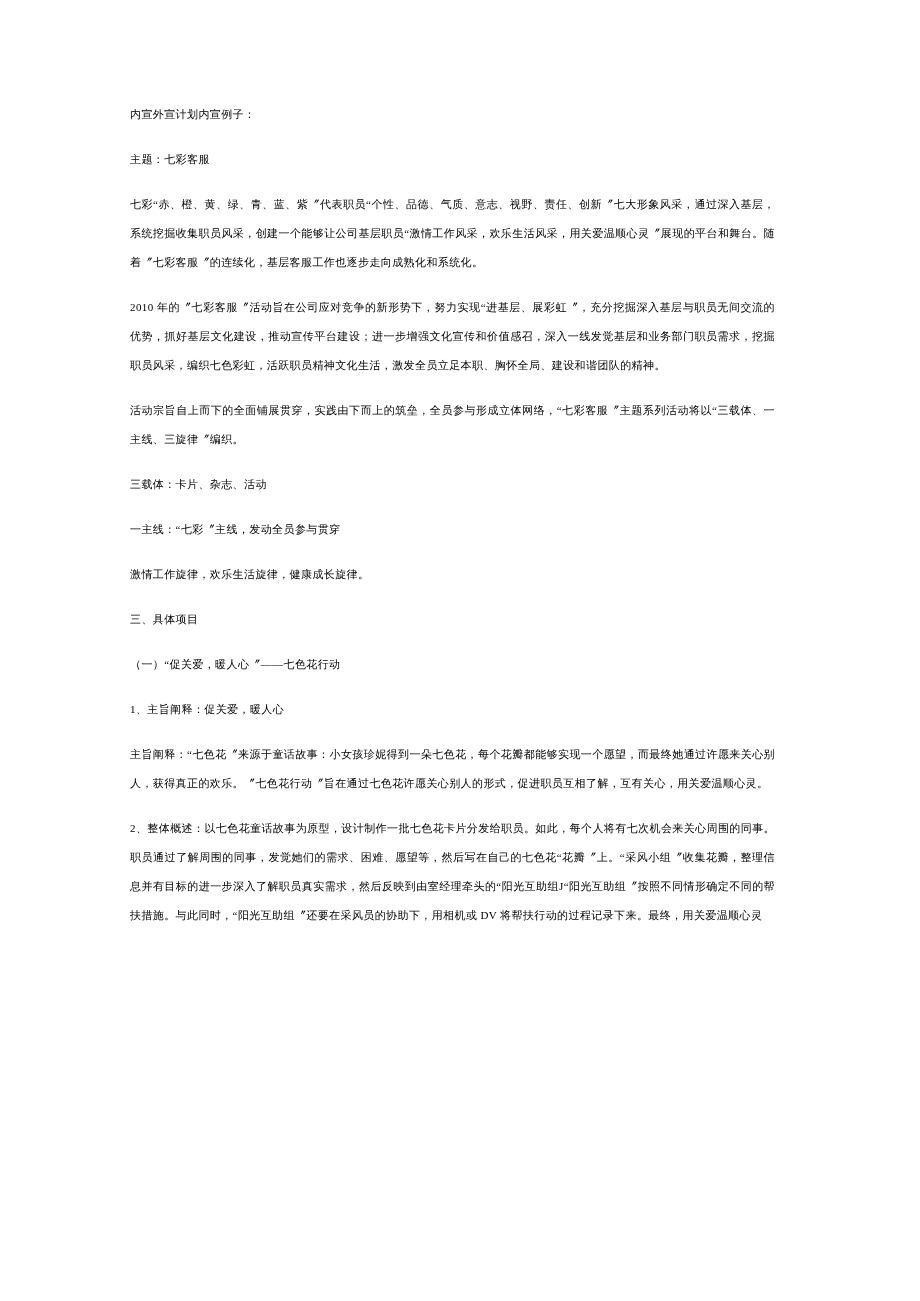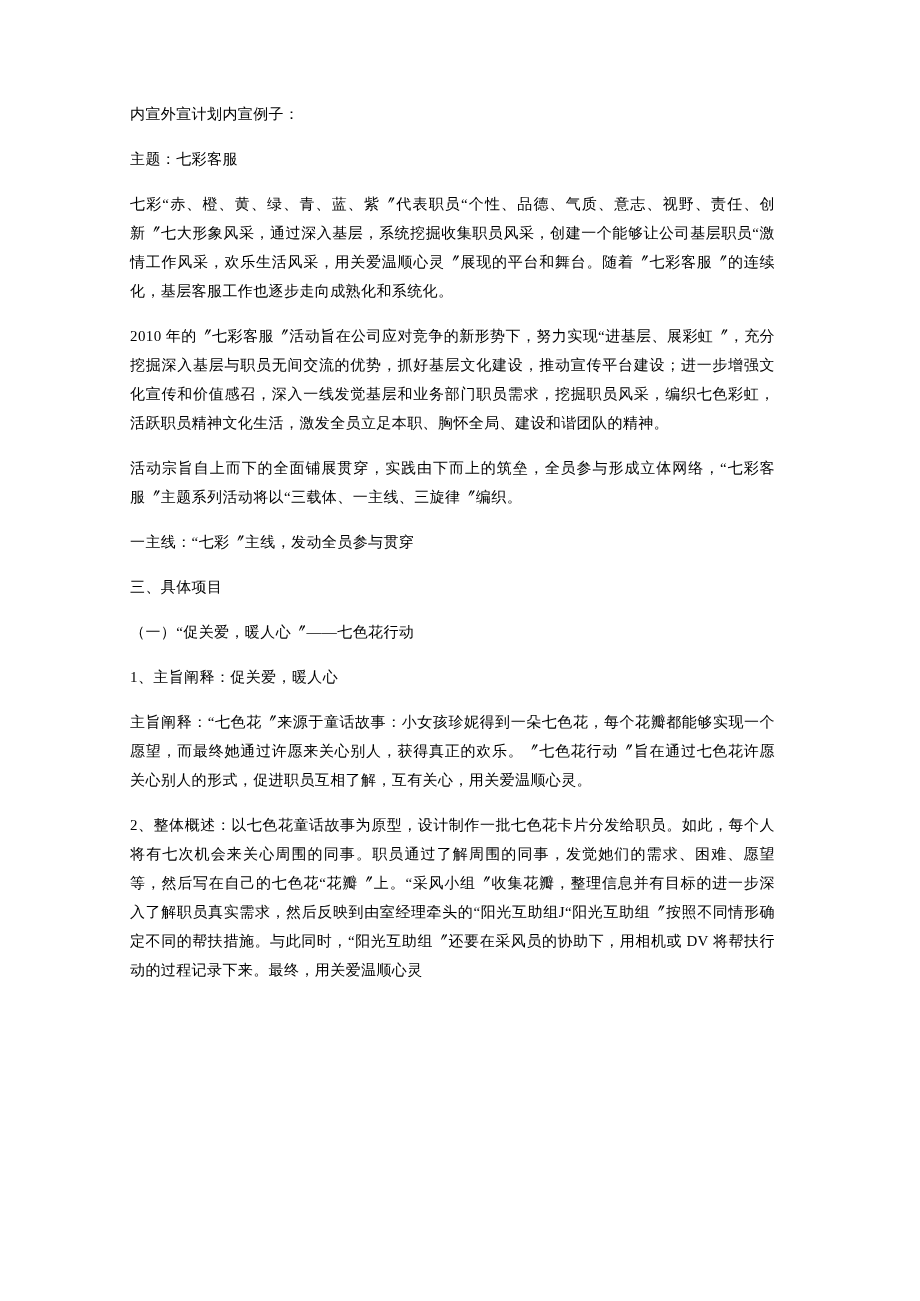--- a/index.html
+++ b/index.html
@@ -14,21 +14,21 @@
     color: #000000;
   }
   .page {
     box-sizing: border-box;
     width: 920px;
     min-height: 1301px;
     padding: 100px 130px 60px 130px;
     background: #ffffff;
   }
   p.para {
-    font-size: 15px;
+    font-size: 11px;
     line-height: 29px;
     margin: 0 15px 16px 0;
     text-align: justify;
     letter-spacing: 0.4px;
     word-break: break-all;
   }
   .b {
     font-weight: normal;
   }
 </style>
@@ -42,24 +42,26 @@
   <p class="para"><span>主题：七彩客服</span></p>
 
   <p class="para"><span>七彩“赤、橙、黄、绿、青、蓝、紫〞代表职员“个性、品德、气质、意志、视野、责任、创新〞七大形象风采，通过深入基层，系统挖掘收集职员风采，创建一个能够让公司基层职员“激情工作风采，欢乐生活风采，用关爱温顺心灵〞展现的平台和舞台。随着〞七彩客服〞的连续化，基层客服工作也逐步走向成熟化和系统化。</span></p>
 
 
   <p class="para"><span class="b">2010</span><span> 年的〞七彩客服〞活动旨在公司应对竞争的新形势下，努力实现“进基层、展彩虹〞，充分挖掘深入基层与职员无间交流的优势，抓好基层文化建设，推动宣传平台建设；进一步增强文化宣传和价值感召，深入一线发觉基层和业务部门职员需求，挖掘职员风采，编织七色彩虹，活跃职员精神文化生活，激发全员立足本职、胸怀全局、建设和谐团队的精神。</span></p>
 
 
   <p class="para"><span>活动宗旨自上而下的全面铺展贯穿，实践由下而上的筑垒，全员参与形成立体网络，“七彩客服〞主题系列活动将以“三载体、一主线、三旋律〞编织。</span></p>
 
+  <p class="para"><span>三载体：卡片、杂志、活动</span></p>
 
   <p class="para"><span>一主线：“七彩〞主线，发动全员参与贯穿</span></p>
 
 
+  <p class="para"><span>激情工作旋律，欢乐生活旋律，健康成长旋律。</span></p>
 
   <p class="para"><span>三、具体项目</span></p>
 
   <p class="para"><span>（一）“促关爱，暖人心〞——七色花行动</span></p>
 
   <p class="para"><span class="b">1</span><span>、主旨阐释：促关爱，暖人心</span></p>
 
   <p class="para"><span>主旨阐释：“七色花〞来源于童话故事：小女孩珍妮得到一朵七色花，每个花瓣都能够实现一个愿望，而最终她通过许愿来关心别人，获得真正的欢乐。〞七色花行动〞旨在通过七色花许愿关心别人的形式，促进职员互相了解，互有关心，用关爱温顺心灵。</span></p>
 
   <p class="para"><span class="b">2</span><span>、整体概述：以七色花童话故事为原型，设计制作一批七色花卡片分发给职员。如此，每个人将有七次机会来关心周围的同事。职员通过了解周围的同事，发觉她们的需求、困难、愿望等，然后写在自己的七色花“花瓣〞上。“采风小组〞收集花瓣，整理信息并有目标的进一步深入了解职员真实需求，然后反映到由室经理牵头的“阳光互助组J“阳光互助组〞按照不同情形确定不同的帮扶措施。与此同时，“阳光互助组〞还要在采风员的协助下，用相机或 </span><span class="b">DV</span><span> 将帮扶行动的过程记录下来。最终，用关爱温顺心灵</span></p>

